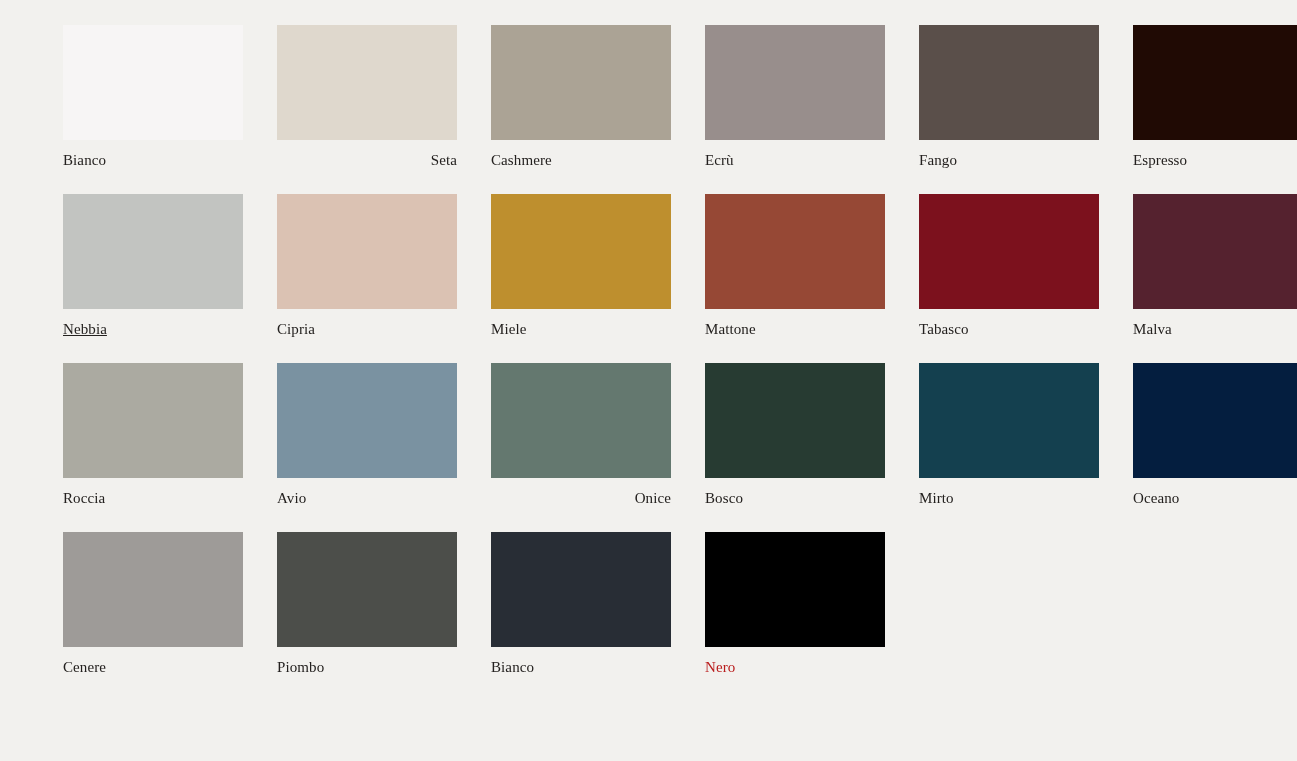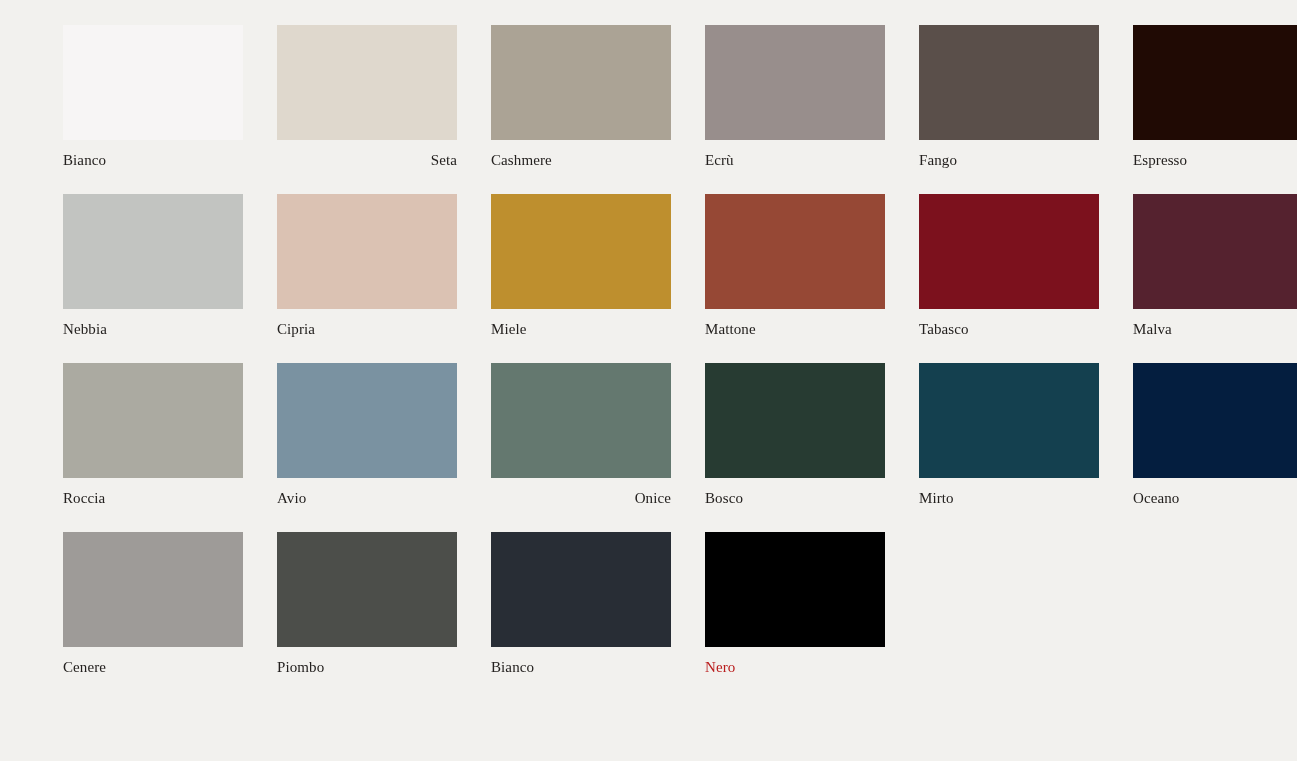--- a/index.html
+++ b/index.html
@@ -65,21 +65,21 @@
     <div class="swatch-cell">
       <span class="swatch-chip" style="background-color: rgb(90, 79, 74);"></span>
       <span class="swatch-label" style="color: rgb(36, 33, 31);">Fango</span>
     </div>
     <div class="swatch-cell">
       <span class="swatch-chip" style="background-color: rgb(32, 10, 4);"></span>
       <span class="swatch-label" style="color: rgb(36, 33, 31);">Espresso</span>
     </div>
     <div class="swatch-cell">
       <span class="swatch-chip" style="background-color: rgb(194, 196, 193);"></span>
-      <span class="swatch-label" style="color: rgb(36, 33, 31);">Nebbia</span>
+      <span class="swatch-label" style="color: rgb(36, 33, 31); text-decoration: underline;">Nebbia</span>
     </div>
     <div class="swatch-cell">
       <span class="swatch-chip" style="background-color: rgb(219, 194, 179);"></span>
       <span class="swatch-label" style="color: rgb(36, 33, 31);">Cipria</span>
     </div>
     <div class="swatch-cell">
       <span class="swatch-chip" style="background-color: rgb(190, 143, 46);"></span>
       <span class="swatch-label" style="color: rgb(36, 33, 31);">Miele</span>
     </div>
     <div class="swatch-cell">

